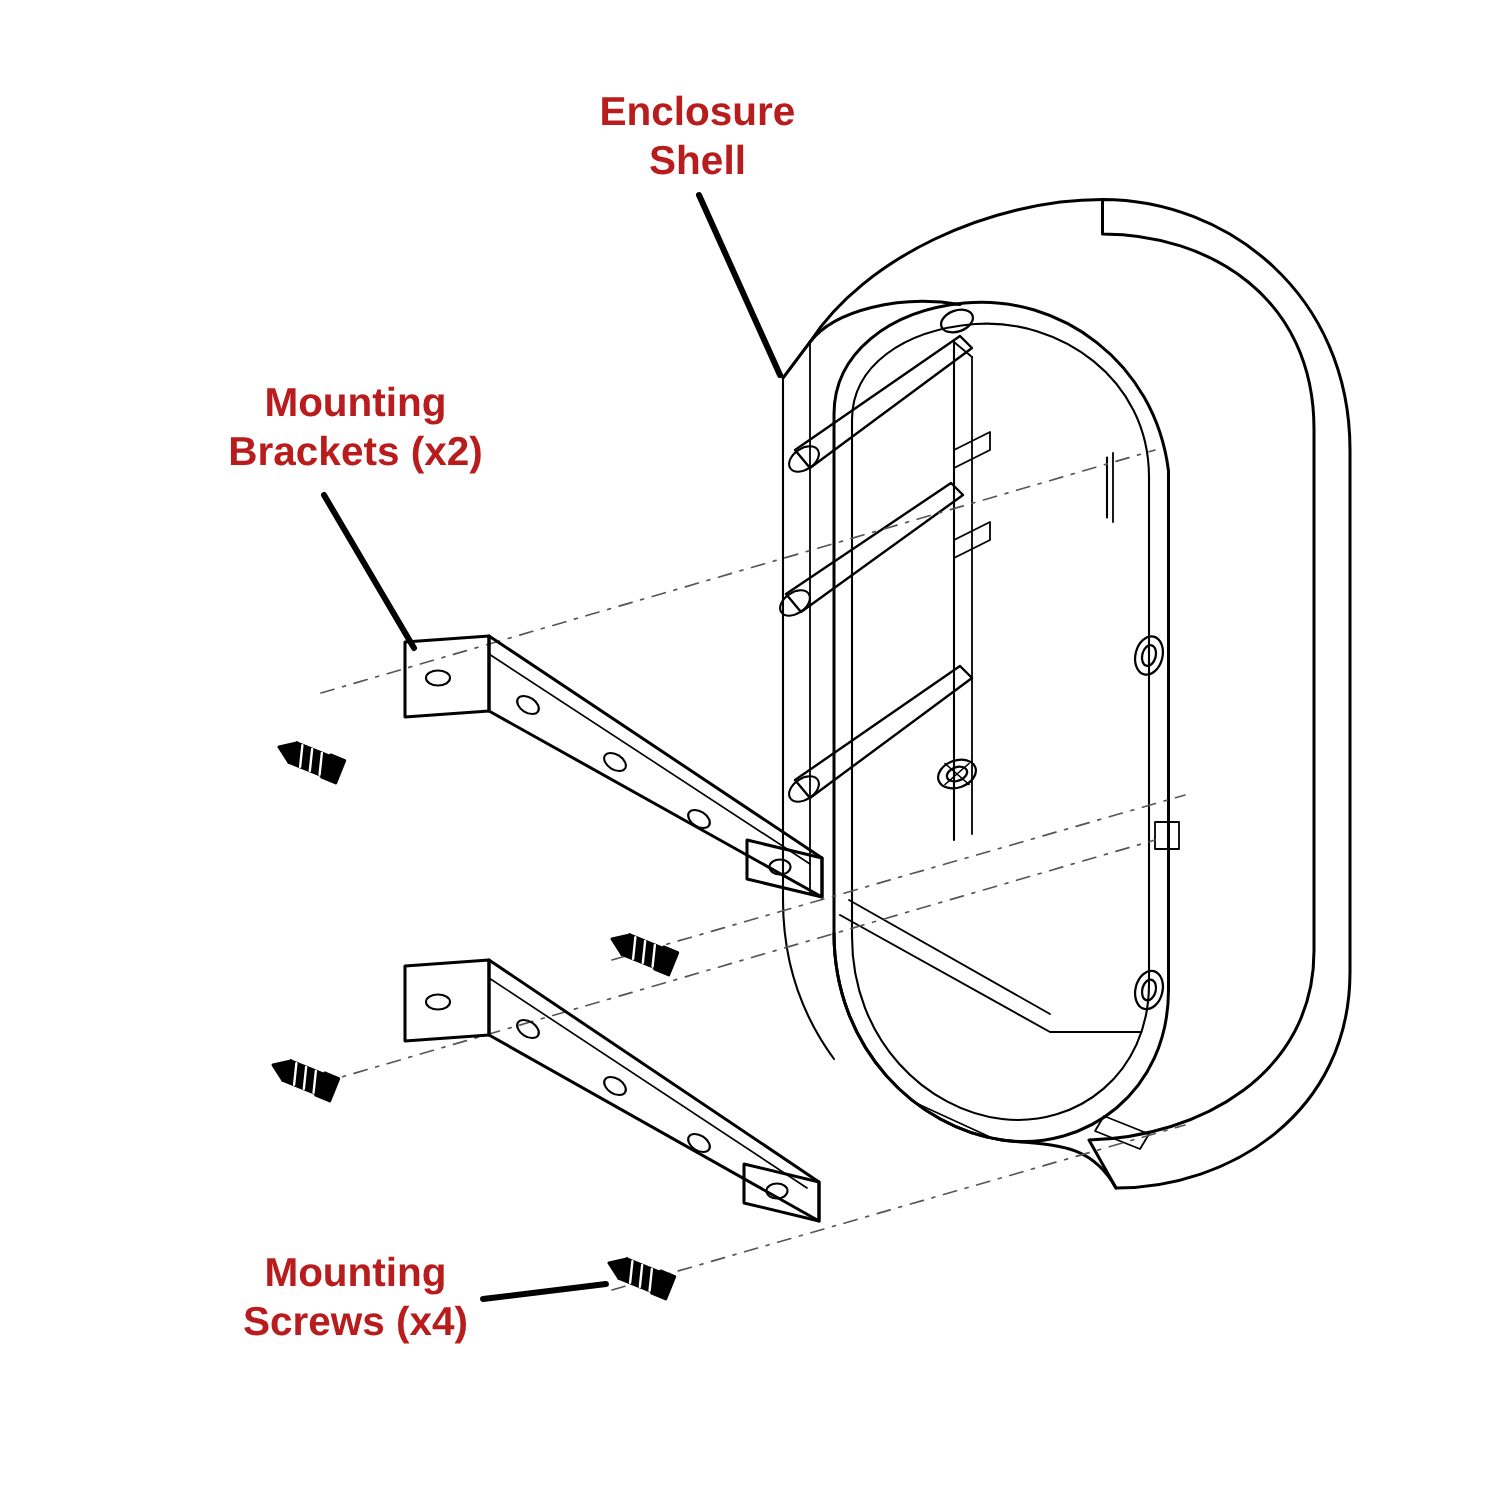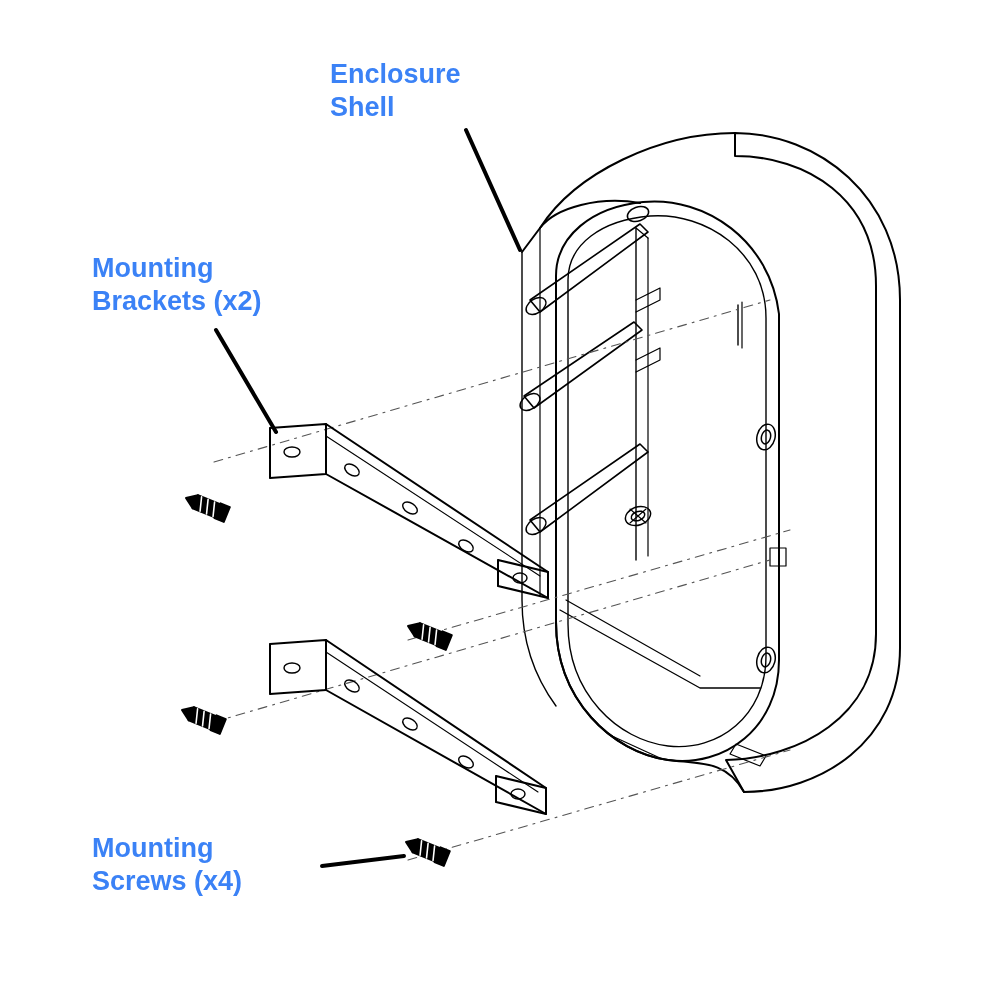--- a/index.html
+++ b/index.html
@@ -23,22 +23,23 @@
     position: absolute;
     left: 0;
     top: 0;
     width: 1000px;
     height: 1000px;
   }
   .label-text {
     position: absolute;
     font-family: "Liberation Sans", sans-serif;
     font-weight: bold;
-    color: #3b82f6;
+    color: #b91c1c;
     line-height: 1.22;
+    text-align: center;
     white-space: pre;
     user-select: none;
   }
   #label-enclosure-shell {
     left: 330px;
     top: 58px;
     width: 270px;
     font-size: 27px;
   }
   #label-mounting-brackets {

